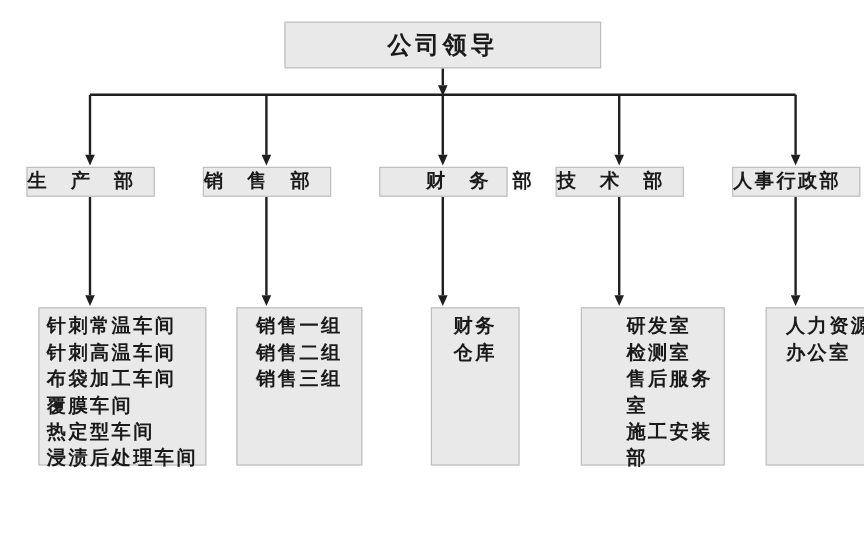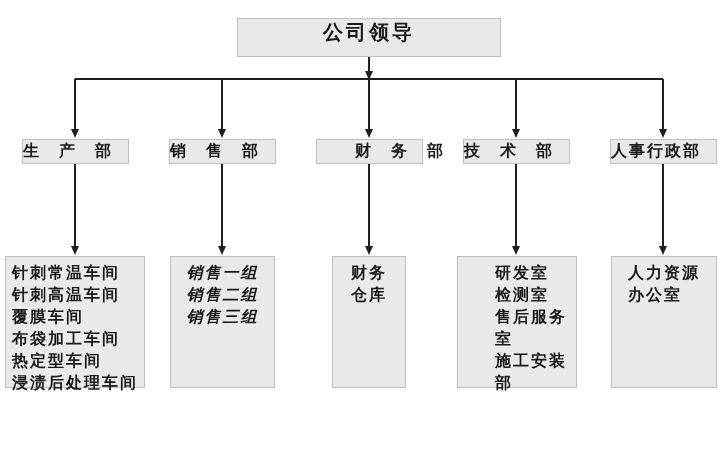--- a/index.html
+++ b/index.html
@@ -13,36 +13,36 @@
   }
   #connectors{position:absolute;left:0;top:0;width:720px;height:450px;}
   #connectors line{stroke:var(--line);stroke-width:2;}
   #connectors polygon{fill:var(--line);}
   .box{
     position:absolute;box-sizing:border-box;background:var(--box-fill);
     border:1px solid var(--box-border);font-weight:bold;
   }
   .root-box{
     left:237px;top:18px;width:264px;height:39px;
-    display:flex;justify-content:center;
+    display:flex;align-items:center;justify-content:center;
     font-size:20px;letter-spacing:3px;
   }
   .dept-box{
     top:139px;width:107px;height:25px;
     display:flex;align-items:center;
     font-size:16px;letter-spacing:2px;white-space:pre;
   }
   .dept-1{left:22px;} .dept-2{left:169px;} .dept-3{left:316px;padding-left:38px;}
   .dept-4{left:463px;} .dept-5{left:610px;}
   .sub-box{
     top:256px;height:132px;display:flex;justify-content:center;
-    font-size:16px;letter-spacing:2px;padding-top:5px;
+    font-size:16px;letter-spacing:2px;padding-top:5px;margin-left:27px;
   }
   .sub-1{left:5px;width:140px;}
-  .sub-2{left:170px;width:105px;font-style:italic;}
+  .sub-2{left:170px;width:105px;}
   .sub-3{left:332px;width:74px;}
   .sub-4{left:457px;width:120px;padding-left:37px;}
   .sub-5{left:611px;width:106px;}
   .sub-lines{text-align:left;line-height:22px;}
 </style>
 </head>
 <body>
 
 <div id="canvas">
 
@@ -115,22 +115,22 @@
     <span>技　术　部</span>
   </div>
   <div class="box dept-box dept-5">
     <span>人事行政部</span>
   </div>
 
   <div class="box sub-box sub-1">
     <div class="sub-lines">
         <div>针刺常温车间</div>
         <div>针刺高温车间</div>
+        <div>布袋加工车间</div>
         <div>覆膜车间</div>
-        <div>布袋加工车间</div>
         <div>热定型车间</div>
         <div>浸渍后处理车间</div>
       </div>
   </div>
   <div class="box sub-box sub-2">
     <div class="sub-lines">
         <div>销售一组</div>
         <div>销售二组</div>
         <div>销售三组</div>
       </div>

